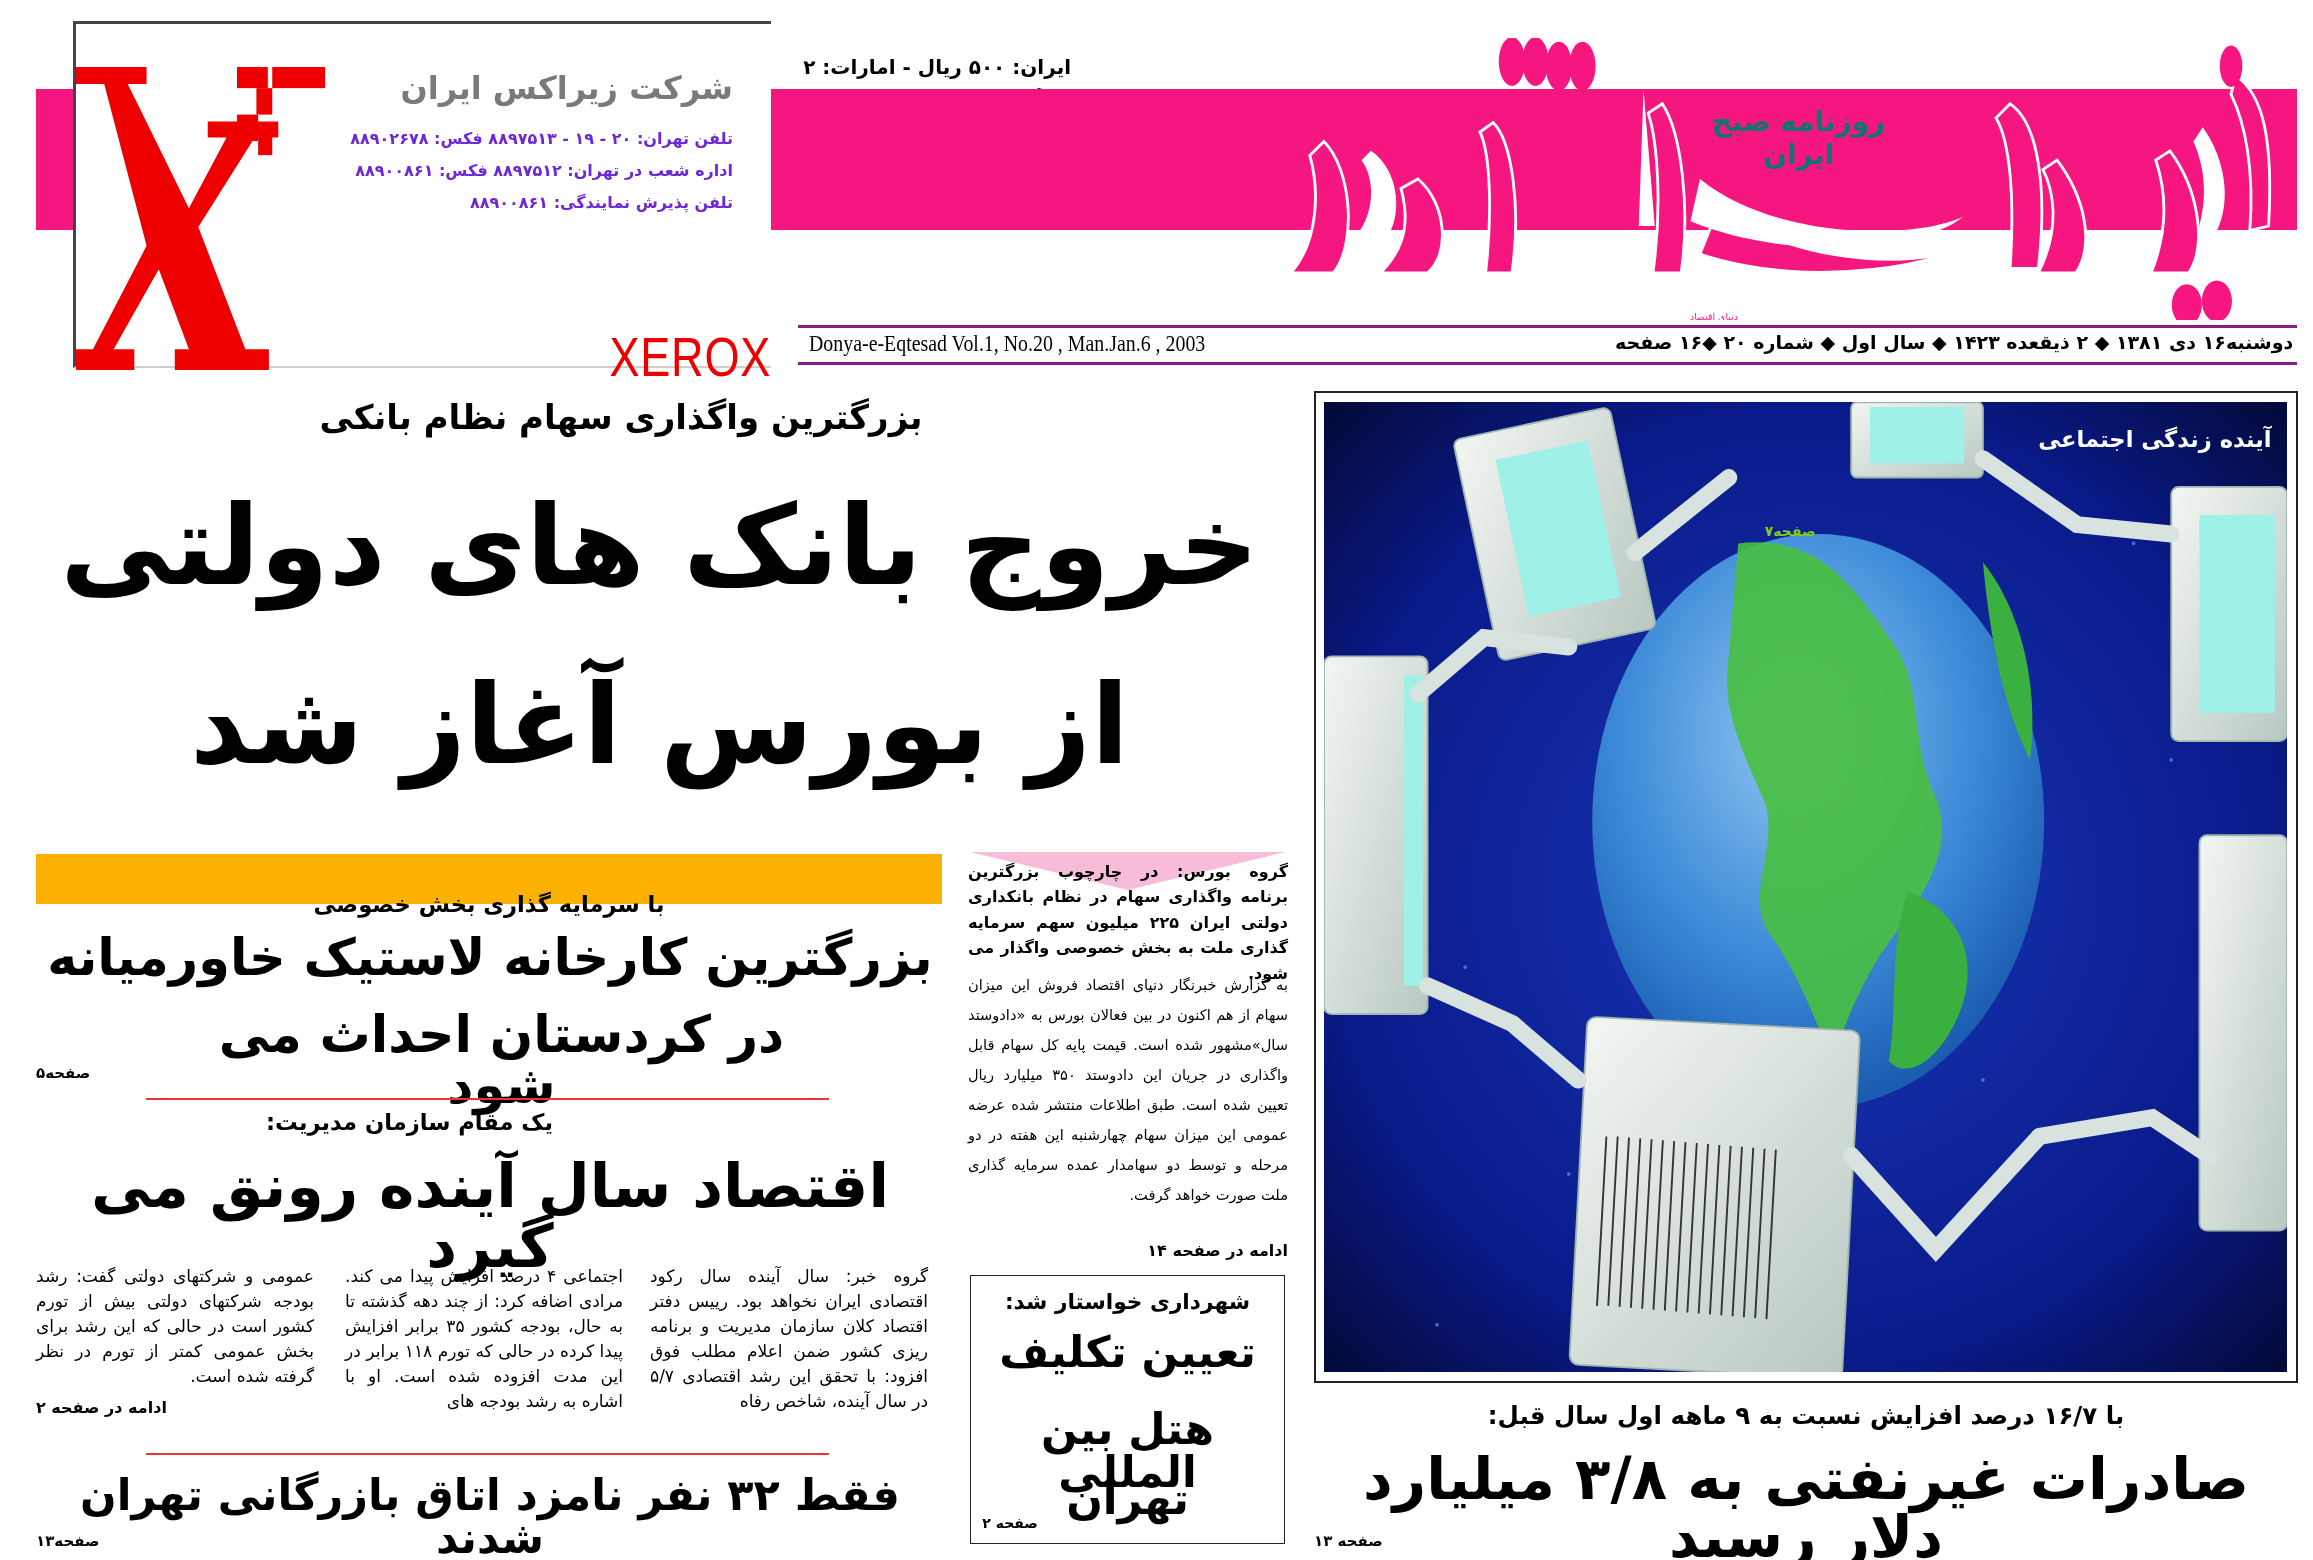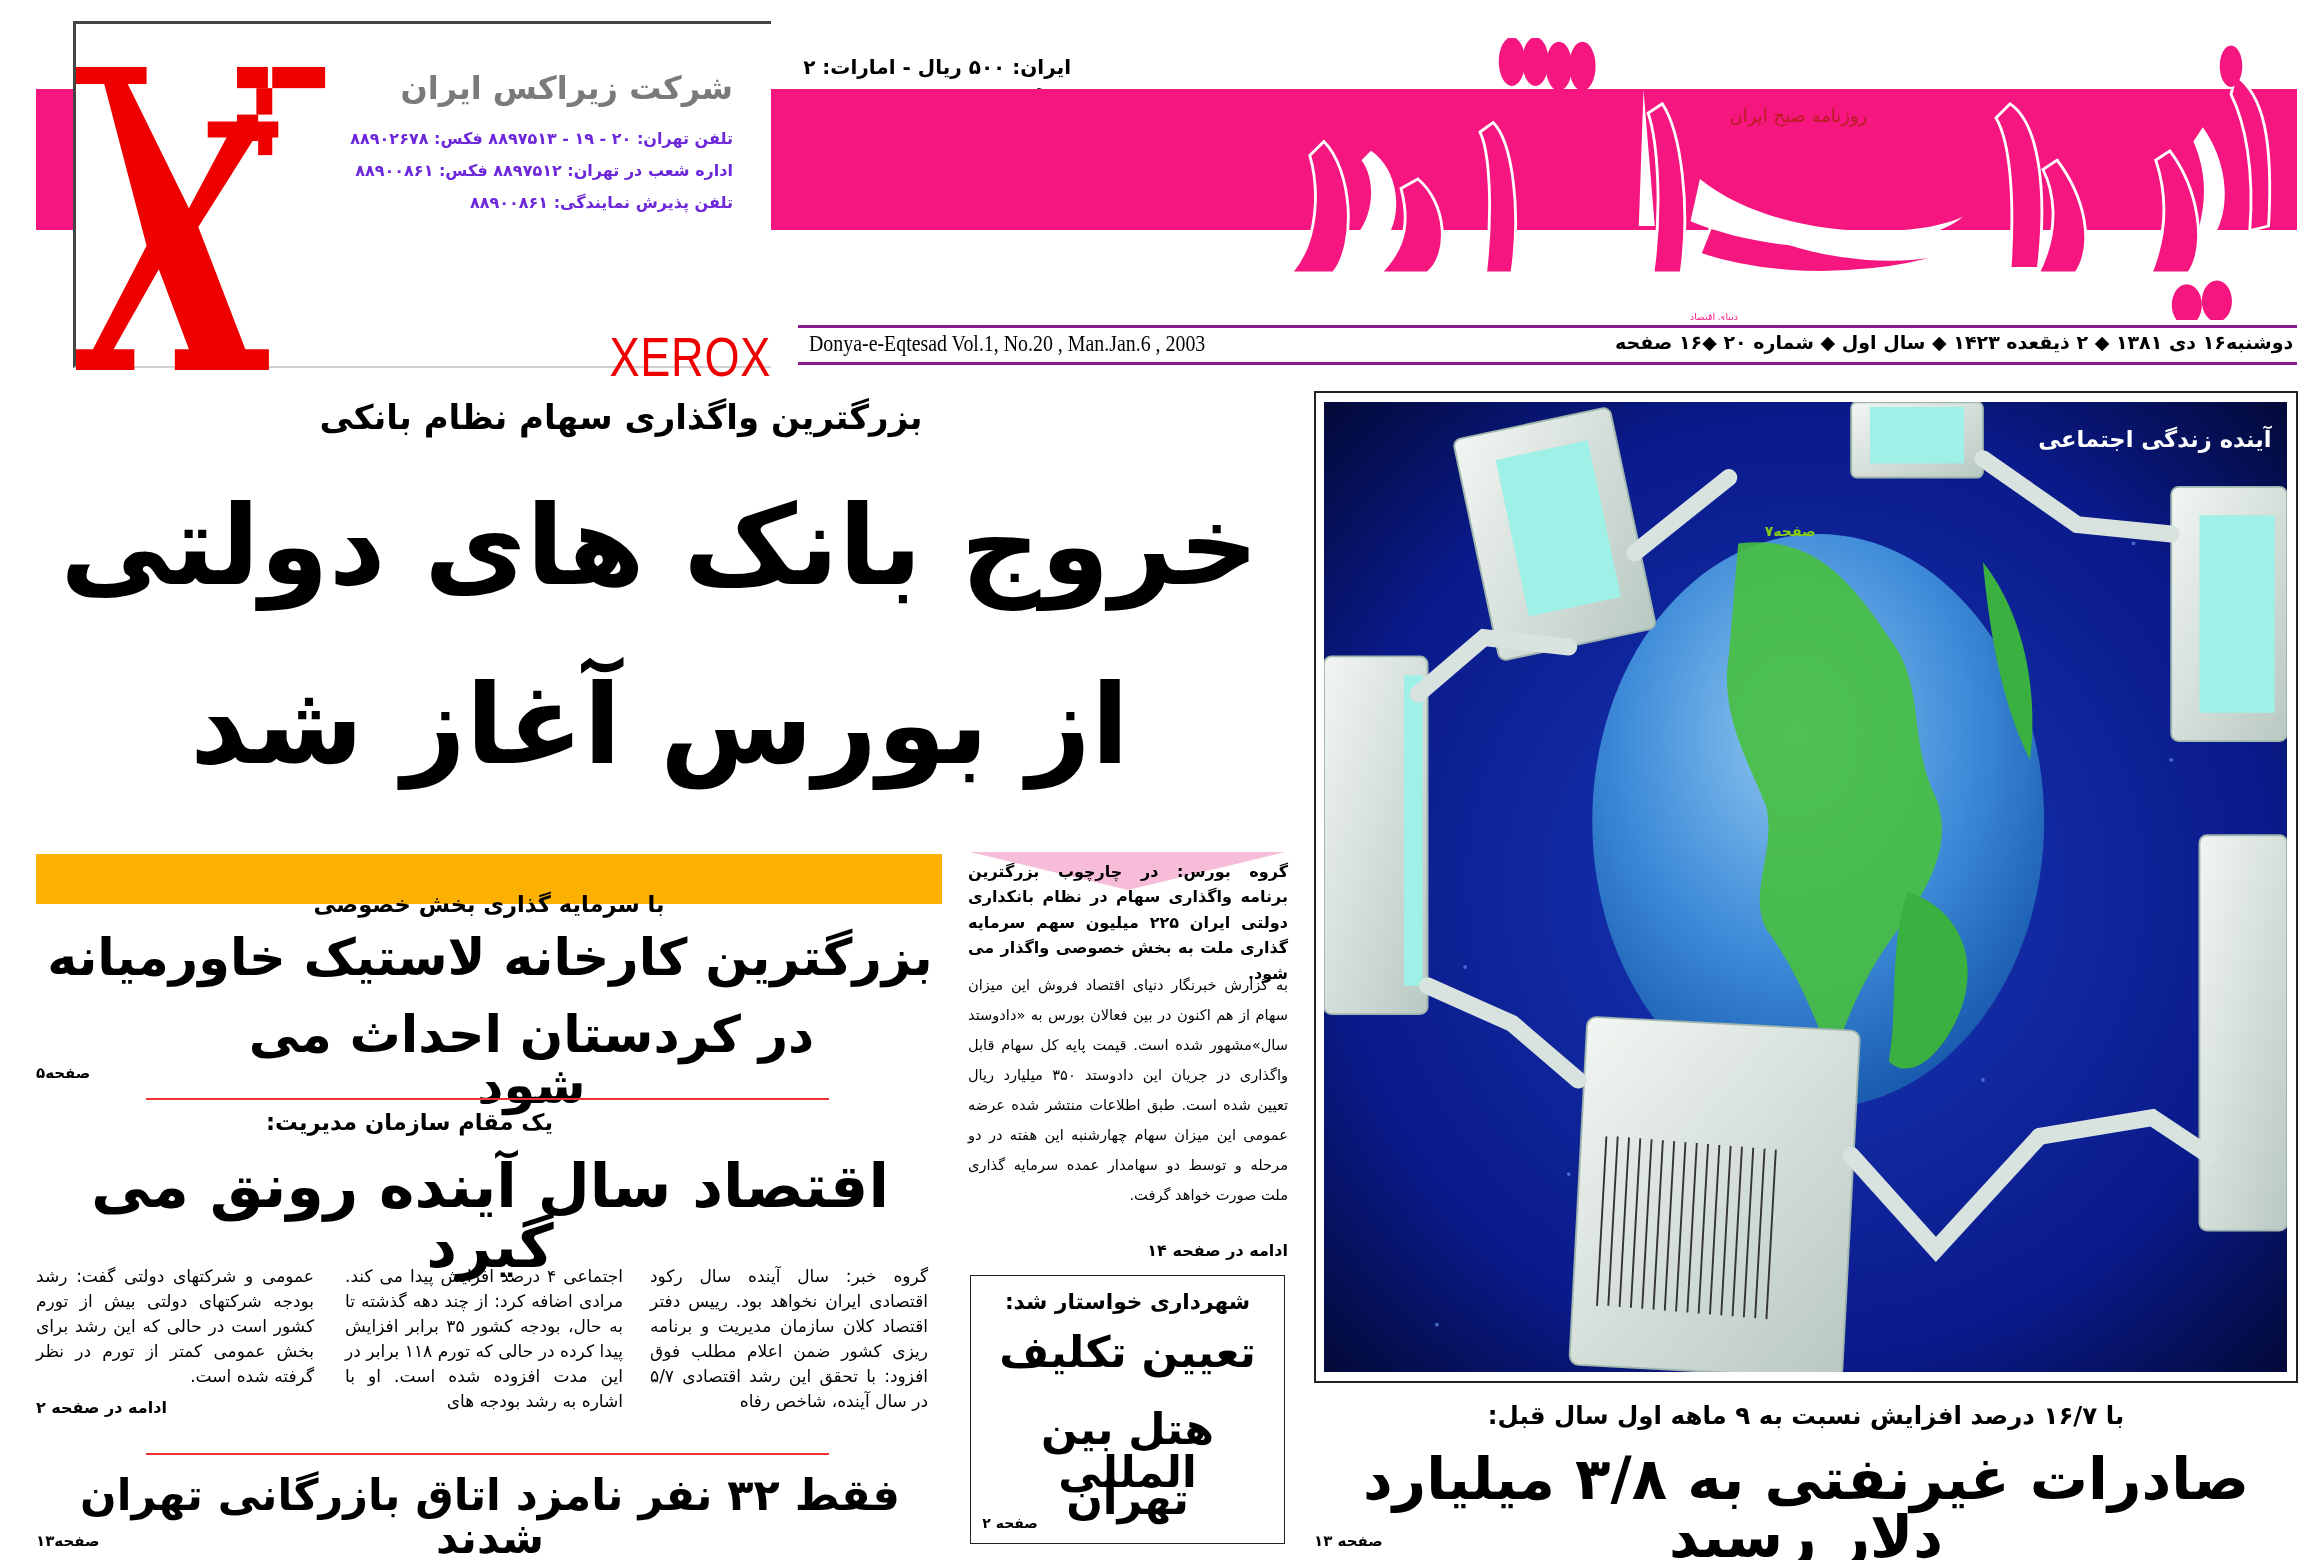--- a/index.html
+++ b/index.html
@@ -17,41 +17,41 @@
   #ad-pixels { left:234px; top:64px; width:151px; height:141px; }
   #ad-company { right:38px; top:45px; font-size:32px; color:#7a7a7a; font-weight:bold; }
   .ad-line { right:38px; font-size:16px; color:#6d28d9; font-weight:bold; letter-spacing:0.5px; }
   #ad-brand { right:0; top:306px; font-size:55px; color:#ee0000; font-family:"Liberation Sans Narrow","Liberation Sans",sans-serif;
               transform:scaleX(0.82); transform-origin:right; letter-spacing:0.9px; line-height:1; }
 
   
   #price { left:798px; top:55px; width:273px; text-align:right; font-size:20px; font-weight:bold; }
   #mast-band { left:771px; top:89px; width:1526px; height:141px; background:#f5167f; }
   #mast-logo { left:1135px; top:38px; width:1158px; height:282px; }
-  #mast-sub { left:1676px; top:105px; width:245px; text-align:center; font-size:18px; font-weight:normal; color:#b91c1c; }
+  #mast-sub { left:1676px; top:105px; width:245px; text-align:center; font-size:28px; font-weight:bold; color:#0f766e; }
 
   
   #datebar { left:798px; top:325px; width:1499px; height:40px;
              border-top:3.8px solid #8b1a8b; border-bottom:3.8px solid #8b1a8b; box-sizing:border-box; }
   #date-en { left:11.3px; top:2.8px; font-family:"Liberation Serif", serif; font-size:22.6px; transform:scaleX(0.88); transform-origin:left; white-space:nowrap; }
   #date-fa { right:3.8px; top:2.8px; font-size:19px; font-weight:bold; white-space:nowrap; }
 
   
   #lead-kicker { left:282px; top:397px; width:678px; text-align:center; font-size:34px; font-weight:bold; }
   .lead-line { left:38px; width:1243px; text-align:center; font-size:111px; font-weight:bold; line-height:1; letter-spacing:-1.9px; }
   #lead-l1 { top:490px; }
   #lead-l2 { top:669px; }
 
   
   #orange-bar { left:36px; top:854px; width:906px; height:50px; background:#fcb100; }
   #orange-text { left:0; top:9.4px; width:100%; text-align:center; font-size:22.6px; font-weight:bold;margin-top:28px; }
 
   #hl2-l1, #hl2-l2 { left:38px; width:904px; text-align:center; font-size:51px; font-weight:bold; line-height:1; }
   #hl2-l1 { top:932px; }
-  #hl2-l2 { top:1009px; left:202px; width:659px; }
+  #hl2-l2 { top:1009px; left:172px; width:659px; }
   #hl2-page { left:36px; top:1064px; font-size:15px; font-weight:bold; }
 
   .red-rule { height:1.9px; background:#ee3333; }
   #rule1 { left:146px; top:1098px; width:683px; }
   #rule2 { left:146px; top:1453px; width:683px; }
 
   #hl3-kicker { left:188px; top:1109px; width:443px; text-align:center; font-size:22.6px; font-weight:bold; }
   #hl3 { left:38px; top:1156px; width:904px; text-align:center; font-size:60px; font-weight:bold; line-height:1; }
 
   .bodycol { top:1264px; width:278px; font-size:17px; line-height:25px; text-align:justify; }

